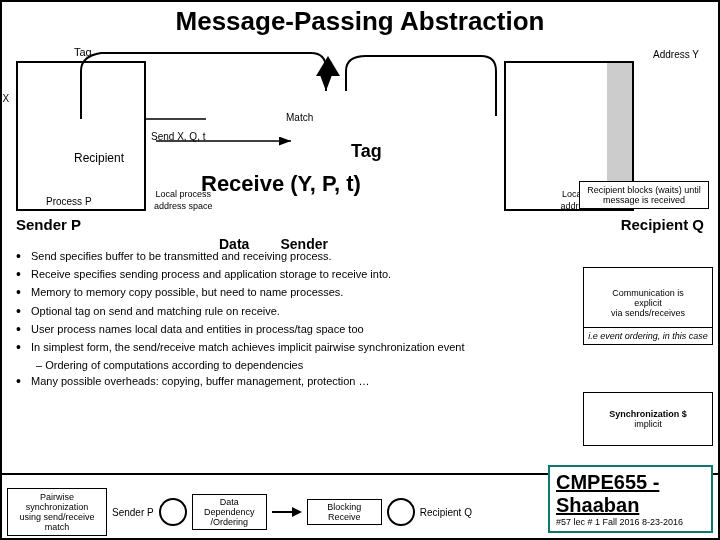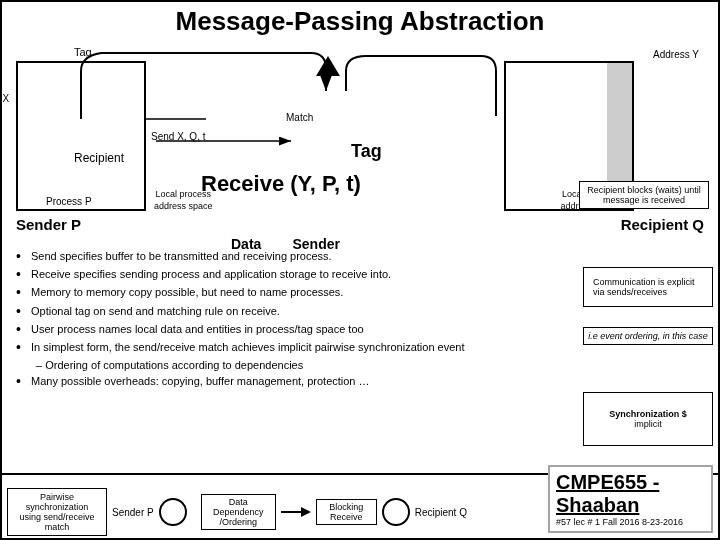--- a/index.html
+++ b/index.html
@@ -158,21 +158,21 @@
       left: 195px;
       top: 130px;
       font-size: 22px;
       font-weight: bold;
       font-family: Arial, sans-serif;
     }
 
     
     .data-sender {
       position: absolute;
-      left: 201px;
+      left: 189px;
       top: 195px;
       font-size: 14px;
       font-weight: bold;
       padding-left: 24px;
     }
 
     
     .local-addr-left {
       position: absolute;
       left: 148px;
@@ -253,23 +253,23 @@
       line-height: 1.4;
     }
 
     
     .comm-box {
       position: absolute;
       right: 5px;
       top: 265px;
       width: 130px;
       border: 1px solid #000;
-      padding: 9px;
-      font-size: 9px;
-      text-align: left;
+      padding: 20px;
+      font-size: 9px;
+      text-align: center;
       background: #fff;
     }
 
     
     .ie-event-box {
       position: absolute;
       right: 5px;
       top: 325px;
       width: 130px;
       border: 1px solid #000;
@@ -349,21 +349,21 @@
       font-size: 9px;
       text-align: center;
       width: 75px;
     }
 
     .cmpe-box {
       position: absolute;
       right: 5px;
       bottom: 5px;
       width: 165px;
-      border: 2px solid #a3a3a3;
+      border: 2px solid #0f766e;
       background: #fff;
       padding: 4px 6px;
     }
 
     .cmpe-title {
       font-size: 20px;
       font-weight: bold;
       font-family: Arial, sans-serif;
       text-decoration: underline;
     }
@@ -371,21 +371,21 @@
     .cmpe-sub {
       font-size: 9px;
       text-align: left;
     }
 
     .blocking-box {
       border: 1px solid #000;
       padding: 2px 4px;
       font-size: 9px;
       text-align: center;
-      width: 61px;
+      width: 75px;
     }
 
     
     .arrows-svg {
       position: absolute;
       top: 0;
       left: 0;
       width: 100%;
       height: 100%;
       pointer-events: none;
@@ -529,21 +529,21 @@
 
   <div class="bottom-section">
 
     <div class="pairwise-box">
       Pairwise synchronization<br>using send/receive match
     </div>
 
     <div class="flow-container">
       <div class="flow-label">Sender P</div>
       <div class="circle-node"></div>
-      <div style="display:flex; flex-direction:column; align-items:flex-end;margin-left:9px;">
+      <div style="display:flex; flex-direction:column; align-items:flex-end;">
         <div class="dep-ordering-box">
           Data Dependency<br>/Ordering
         </div>
       </div>
 
       <svg width="30" height="30">
         <line x1="0" y1="15" x2="25" y2="15" stroke="#000" stroke-width="2"></line>
         <polygon points="20,10 30,15 20,20" fill="#000"></polygon>
       </svg>
       <div style="display:flex; flex-direction:column; align-items:center;">

